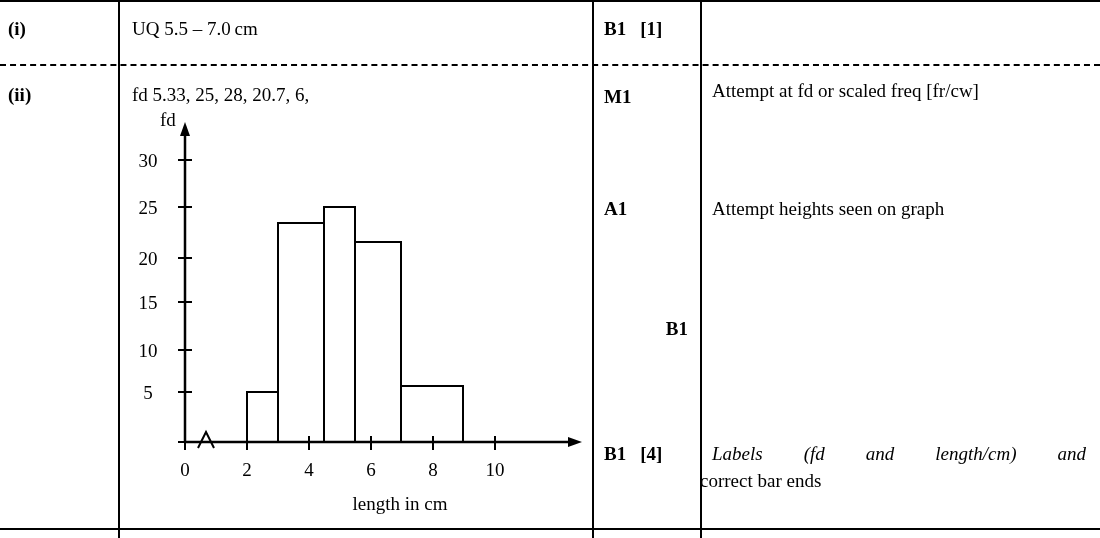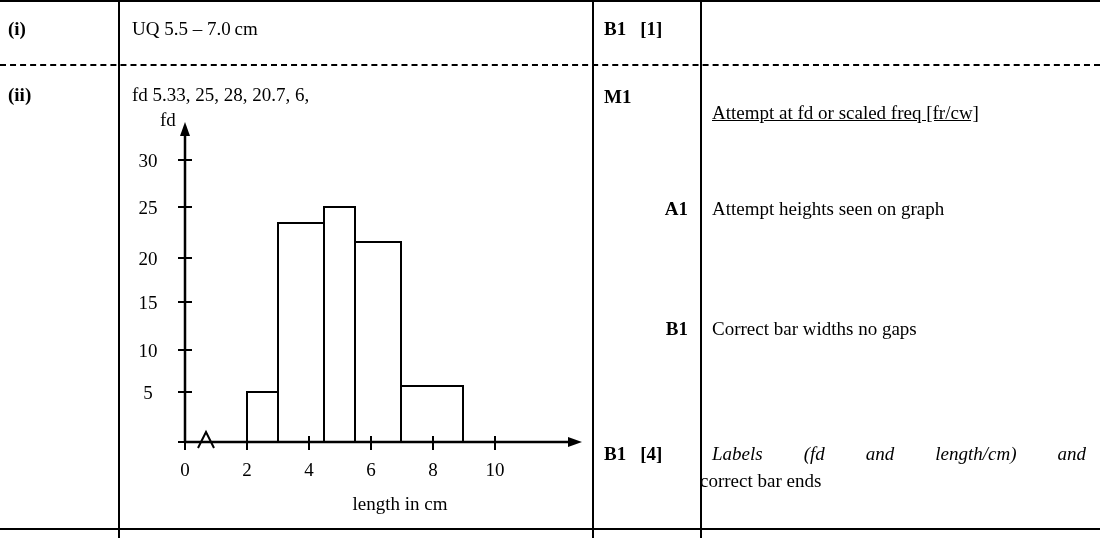--- a/index.html
+++ b/index.html
@@ -113,33 +113,32 @@
     <span class="mark-code">B1</span><span class="mark-total">[1]</span>
   </div>
 
   <div class="cell label-cell" style="left:8px; top:84px;">(ii)</div>
 
   <div class="cell work-cell" style="left:132px; top:84px;">fd 5.33, 25, 28, 20.7, 6,</div>
 
   <div class="mark-row" style="left:604px; top:86px; width:84px; text-align:left;">
     <span class="mark-code">M1</span>
   </div>
-  <div class="mark-row" style="left:604px; top:198px; width:84px; text-align:right;font-family:Liberation Serif, serif;">
+  <div class="mark-row" style="left:604px; top:198px; width:84px; text-align:left;font-family:Liberation Serif, serif;">
     <span class="mark-code">A1</span>
   </div>
   <div class="mark-row" style="left:604px; top:318px; width:84px; text-align:right;">
     <span class="mark-code">B1</span>
   </div>
   <div class="mark-row" style="left:604px; top:443px;">
     <span class="mark-code">B1</span><span class="mark-total">[4]</span>
   </div>
 
-  <div class="comment-line" style="left:712px; top:102px;text-decoration:underline;">Attempt at fd or scaled freq [fr/cw]</div>
+  <div class="comment-line" style="left:712px; top:80px;">Attempt at fd or scaled freq [fr/cw]</div>
   <div class="comment-line" style="left:712px; top:198px;">Attempt heights seen on graph</div>
-  <div class="comment-line" style="left:712px; top:318px;">Correct bar widths no gaps</div>
   <div class="comment-justify" style="left:712px; top:443px; width:374px;font-style:italic;">Labels   (fd   and   length/cm)   and</div>
   <div class="comment-line" style="left:700px; top:470px;text-align:right;">correct bar ends</div>
 
   <div id="graph">
     <svg width="470" height="410" viewBox="0 0 470 410" xmlns="http://www.w3.org/2000/svg">
 
       <line x1="65" y1="332" x2="65" y2="22" stroke="#000" stroke-width="2.5"></line>
       <polygon points="65,12 60,26 70,26" fill="#000"></polygon>
 
       <line x1="65" y1="332" x2="452" y2="332" stroke="#000" stroke-width="2.5"></line>

